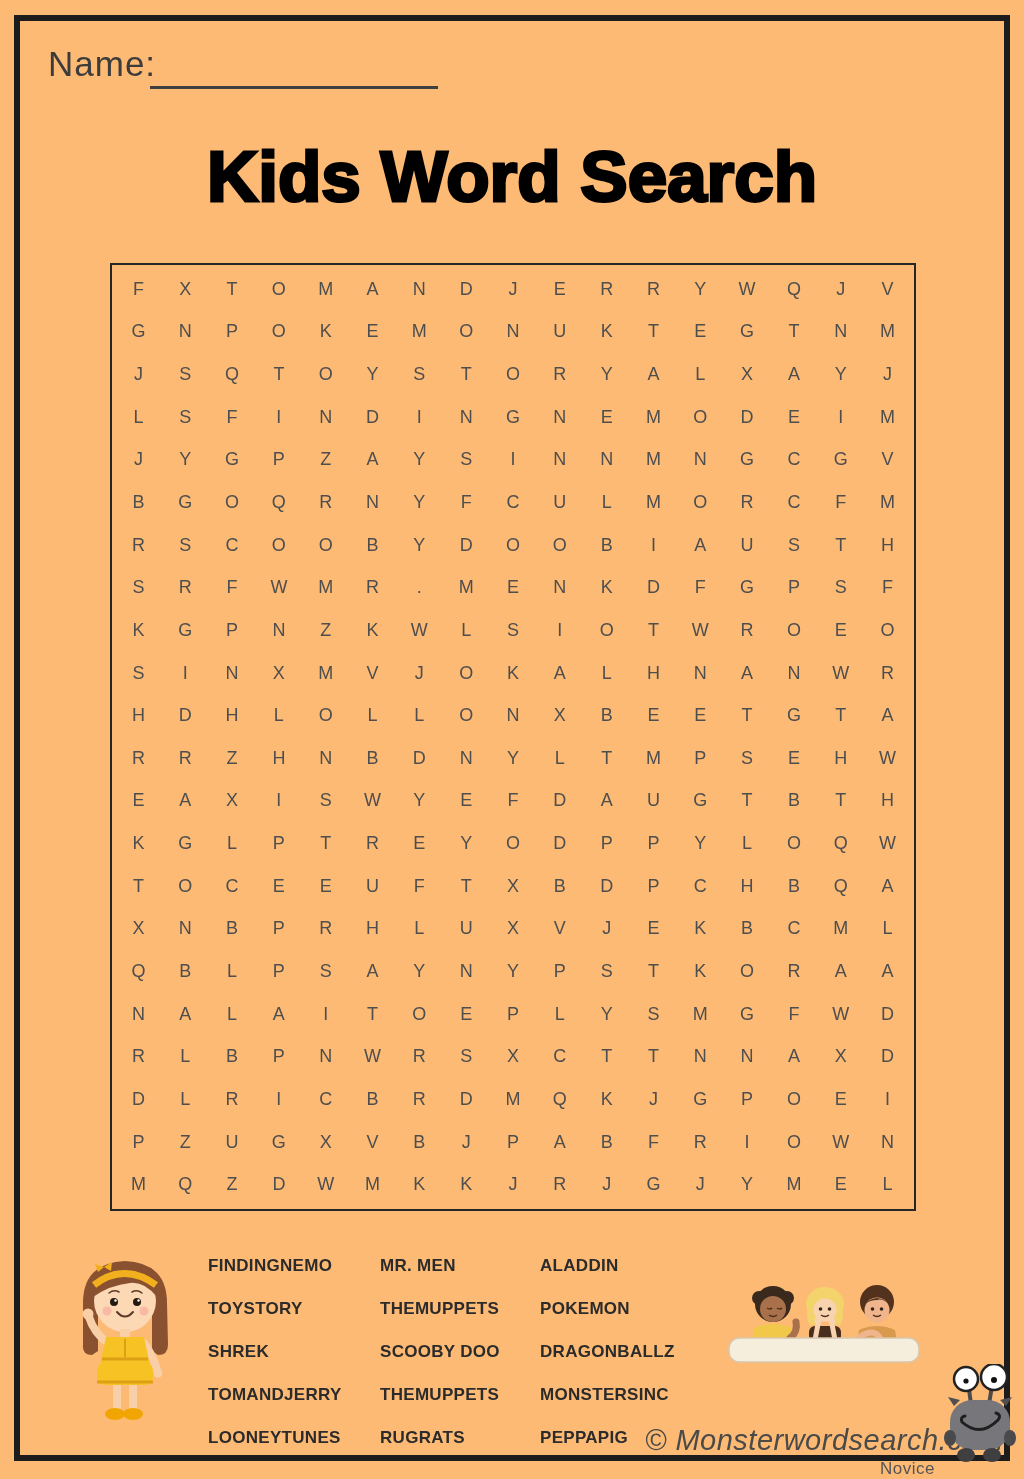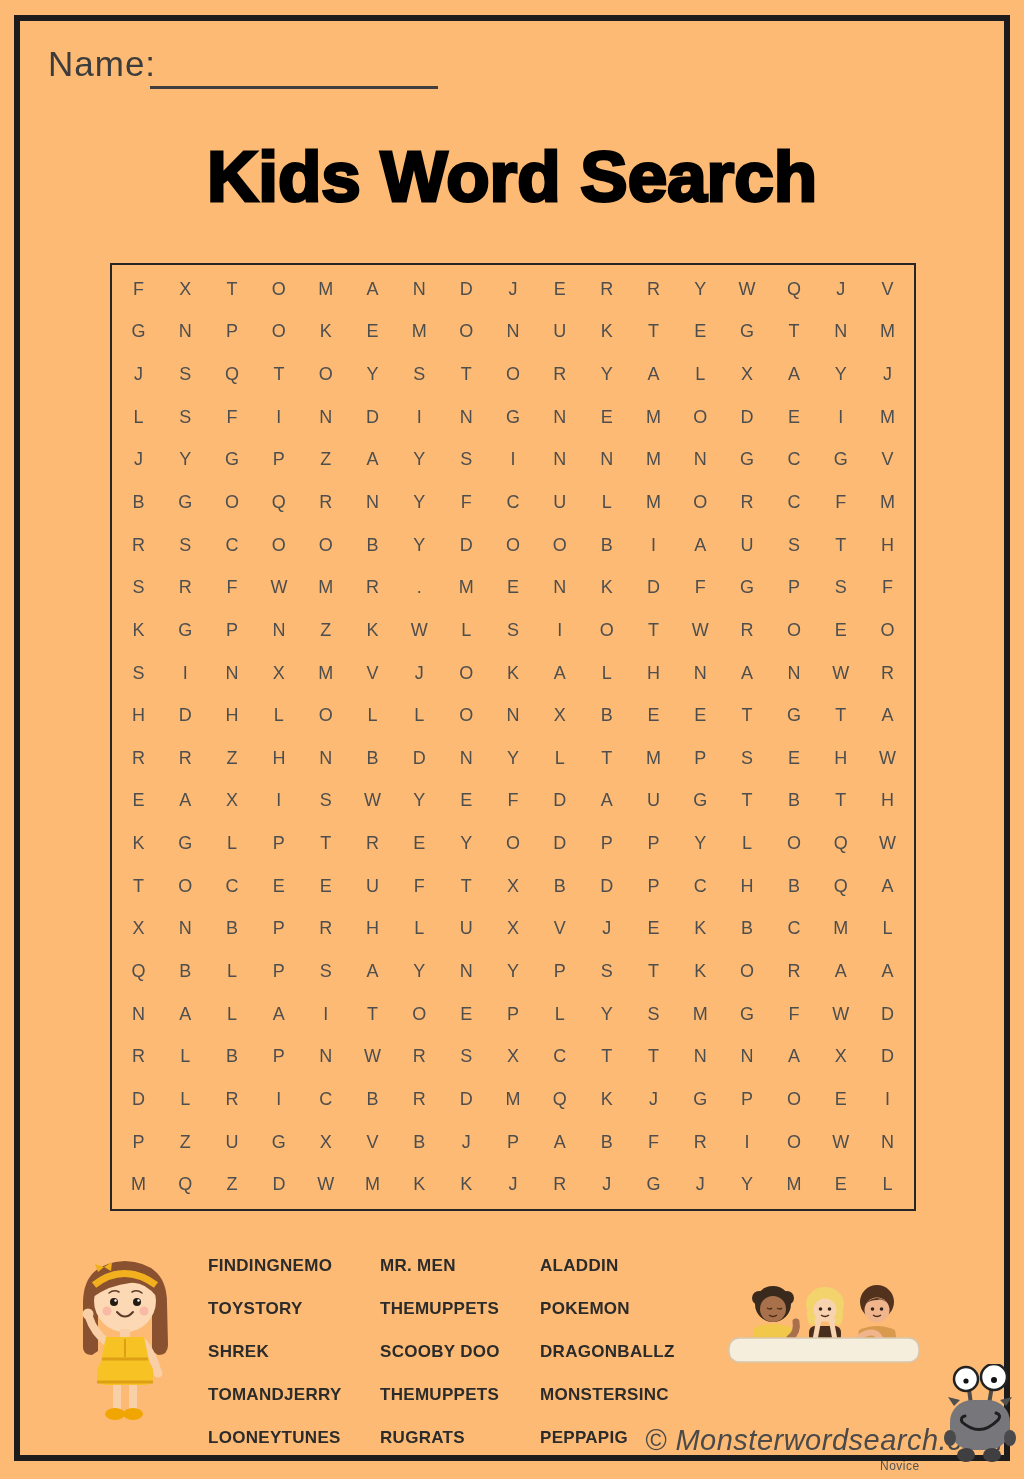--- a/index.html
+++ b/index.html
@@ -38,21 +38,21 @@
   .word-col.c0 { left:208px; } .word-col.c1 { left:380px; } .word-col.c2 { left:540px; }
   .word-col li {
     font-size:17px; line-height:17px; font-weight:bold; color:#2b2b2b;
     letter-spacing:0.3px; margin-bottom:26px; white-space:nowrap;
   }
   .copyright {
     position:absolute; left:645px; top:1424px; font-size:29px;
     font-style:italic; color:#4a4a4a; letter-spacing:0.5px; white-space:nowrap;
   }
   .novice {
-    position:absolute; left:880px; top:1459px; font-size:12px; color:#555;
+    position:absolute; left:880px; top:1459px; font-size:17px; color:#555;
     letter-spacing:0.5px;
   }
   .illo { position:absolute; }
   .girl-illo { left:60px; top:1253px; }
   .kids-illo { left:728px; top:1284px; }
   .monster-illo { left:938px; top:1364px; z-index:5; }
 </style>
 </head>
 <body>
 

